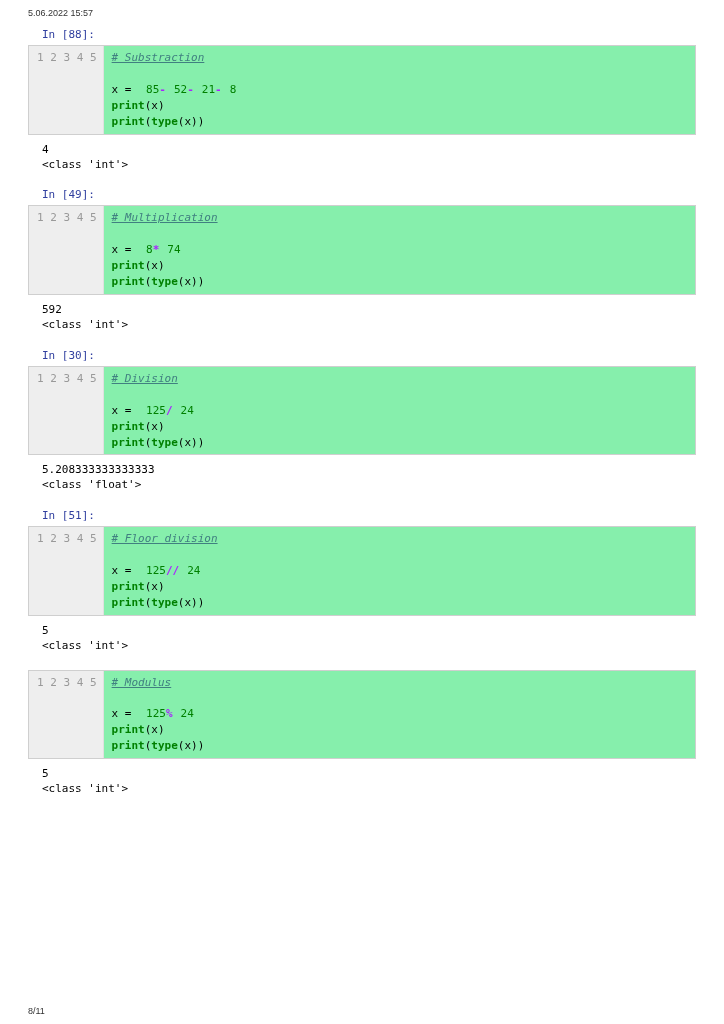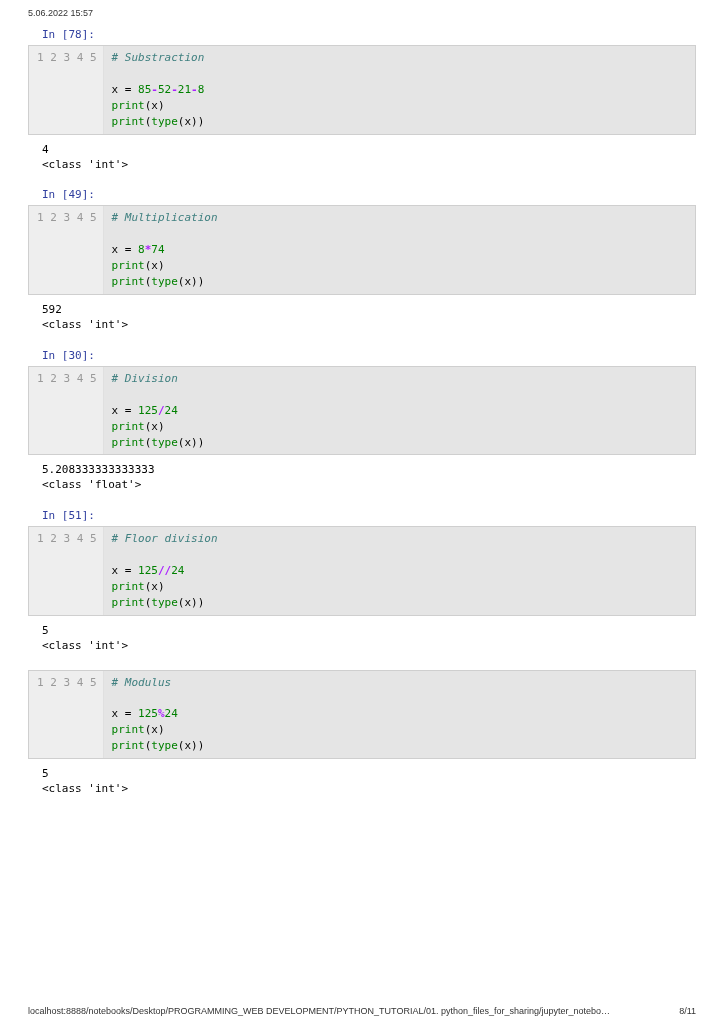--- a/index.html
+++ b/index.html
@@ -32,21 +32,21 @@
   }
   .prompt {
     color: #303F9F;
     font-family: Menlo, Consolas, "DejaVu Sans Mono", monospace;
     font-size: 11px;
     margin-left: 14px;
     margin-bottom: 4px;
   }
   .input-area {
     border: 1px solid #cfcfcf;
-    background: #e5e5e5;
+    background: #86efac;
     display: flex;
     font-family: Menlo, Consolas, "DejaVu Sans Mono", monospace;
     font-size: 11px;
     line-height: 1.45;
   }
   .gutter {
     background: #eeeeee;
     border-right: 1px solid #e0e0e0;
     color: #999;
     text-align: right;
@@ -60,24 +60,24 @@
   }
   .output {
     font-family: Menlo, Consolas, "DejaVu Sans Mono", monospace;
     font-size: 11px;
     margin-top: 8px;
     margin-left: 14px;
     white-space: pre;
     line-height: 1.35;
   }
   
-  .cm { color: #408080; font-style: italic; }    
-  .kw { color: #008000; font-weight: normal; }      
+  .cm { color: #408080; font-style: italic; text-decoration: underline; }    
+  .kw { color: #008000; font-weight: bold; }      
   .op { color: #AA22FF; font-weight: bold; }      
-  .nm { color: #008000; }                             
+  .nm { color: #008000; margin-left: 8px; }                             
   .vr { color: #000; }                             
   .pn { color: #000; }                             
   .page-footer {
     position: absolute;
     bottom: 8px;
     left: 28px;
     right: 28px;
     display: flex;
     justify-content: space-between;
     font-size: 9px;
@@ -93,21 +93,21 @@
 <body>
 
 <div class="page-wrapper">
   <div class="page-header">
     <span>5.06.2022 15:57</span>
     <span>&nbsp;</span>
   </div>
 
   <div class="content" id="cells">
       <div class="cell">
-        <div class="prompt">In [78]:</div>
+        <div class="prompt">In [88]:</div>
         <div class="input-area">
           <div class="gutter">1
 2
 3
 4
 5</div>
           <div class="code"><div><span class="cm"># Substraction</span></div><div>&nbsp;</div><div><span class="vr">x = </span><span class="nm">85</span><span class="op">-</span><span class="nm">52</span><span class="op">-</span><span class="nm">21</span><span class="op">-</span><span class="nm">8</span></div><div><span class="kw">print</span><span class="pn">(</span><span class="vr">x</span><span class="pn">)</span></div><div><span class="kw">print</span><span class="pn">(</span><span class="kw">type</span><span class="pn">(</span><span class="vr">x</span><span class="pn">))</span></div></div>
         </div>
         <div class="output">4
 &lt;class 'int'&gt;</div>
@@ -159,16 +159,15 @@
 4
 5</div>
           <div class="code"><div><span class="cm"># Modulus</span></div><div>&nbsp;</div><div><span class="vr">x = </span><span class="nm">125</span><span class="op">%</span><span class="nm">24</span></div><div><span class="kw">print</span><span class="pn">(</span><span class="vr">x</span><span class="pn">)</span></div><div><span class="kw">print</span><span class="pn">(</span><span class="kw">type</span><span class="pn">(</span><span class="vr">x</span><span class="pn">))</span></div></div>
         </div>
         <div class="output">5
 &lt;class 'int'&gt;</div>
       </div>
     </div>
 
   <div class="page-footer">
-    <span>localhost:8888/notebooks/Desktop/PROGRAMMING_WEB DEVELOPMENT/PYTHON_TUTORIAL/01. python_files_for_sharing/jupyter_notebo…</span>
     <span>8/11</span>
   </div>
 </div>
 
 </body></html>

